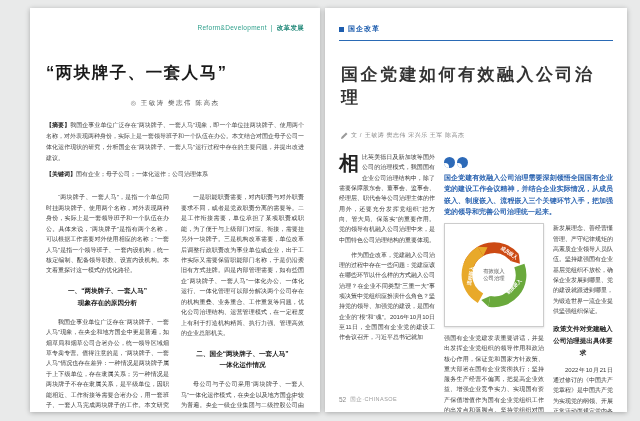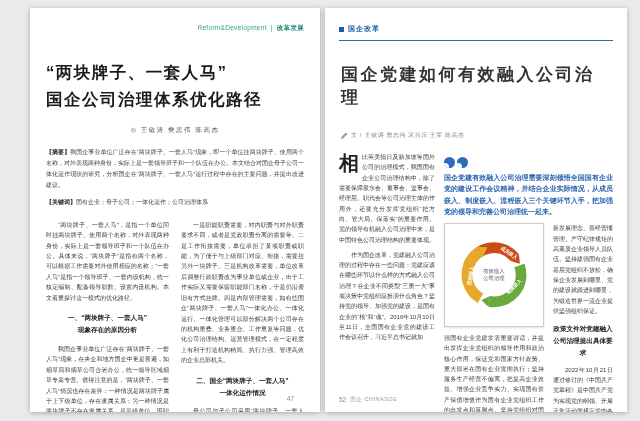--- a/index.html
+++ b/index.html
@@ -70,21 +70,20 @@
 
 <div>
 
   <div class="page page-left">
     <div class="lp-header">
       <span class="hdr-en">Reform&amp;Development</span><span class="hdr-sep">|</span><span class="hdr-cn">改革发展</span>
     </div>
 
     <div class="lp-title">
       <div>“两块牌子、一套人马”</div>
-      <div>国企公司治理体系优化路径</div>
     </div>
 
     <div class="lp-authors">
       <span class="marker">◎</span><span>王敏涛  樊志伟  陈高杰</span>
     </div>
 
     <p class="lp-abstract">
       <span class="lab">【摘要】</span><span>我国企事业单位广泛存在“两块牌子、一套人马”现象，即一个单位挂两块牌子、使用两个名称，对外表现两种身份，实际上是一套领导班子和一个队伍在办公。本文结合对国企母子公司一体化运作现状的研究，分析国企在“两块牌子、一套人马”运行过程中存在的主要问题，并提出改进建议。</span>
     </p>
     <p class="lp-keywords">

